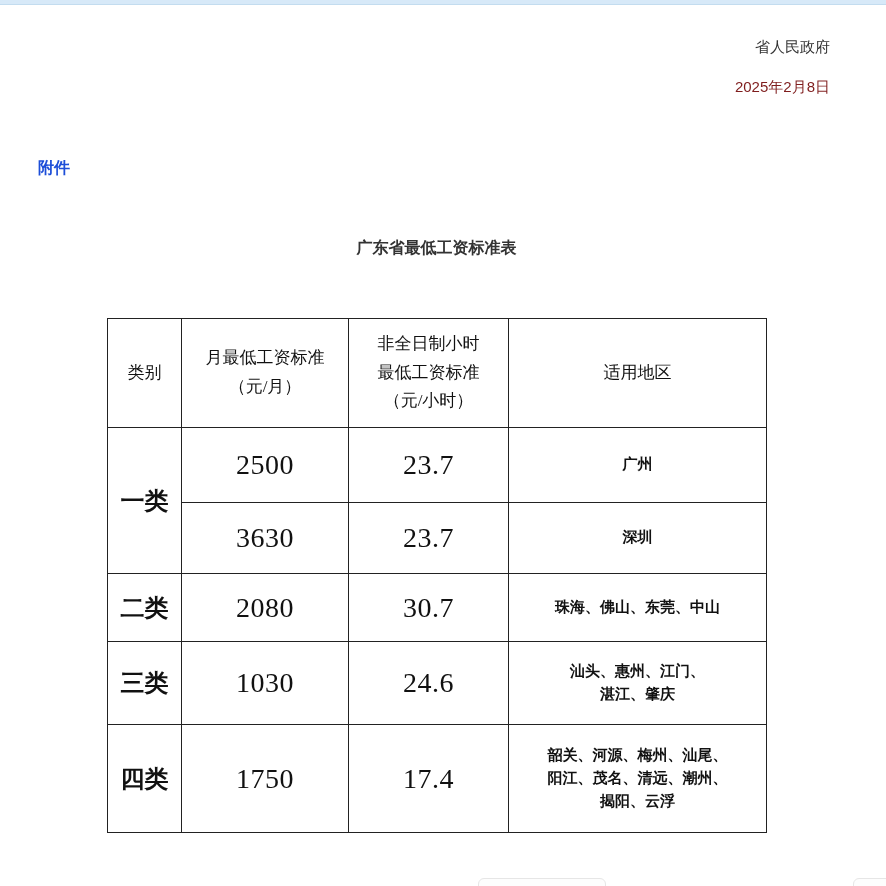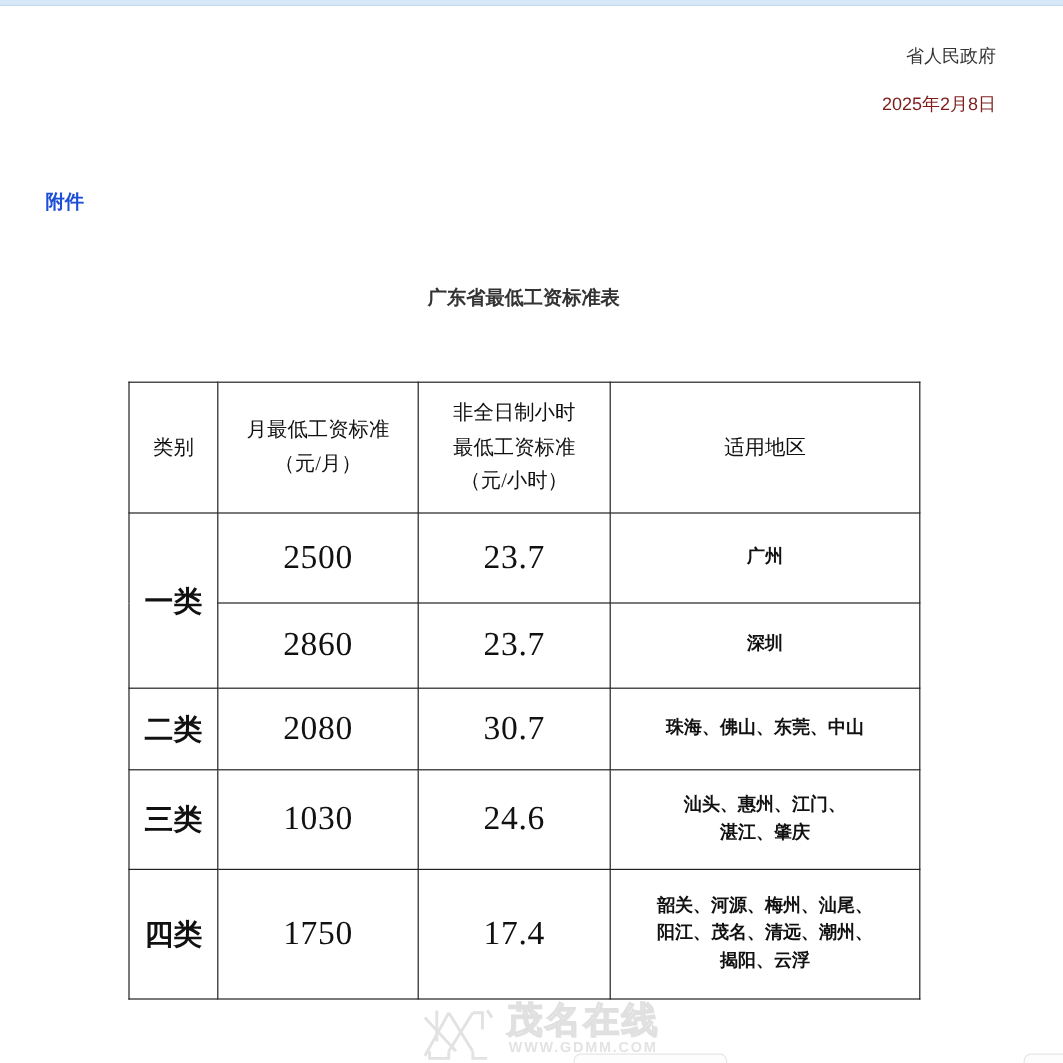--- a/index.html
+++ b/index.html
@@ -78,21 +78,21 @@
       </tr>
     </thead>
     <tbody>
       <tr class="row-1">
         <td class="cat" rowspan="2">一类</td>
         <td class="num">2500</td>
         <td class="num">23.7</td>
         <td class="reg">广州</td>
       </tr>
       <tr class="row-2">
-        <td class="num">2860</td>
+        <td class="num">3630</td>
         <td class="num">23.7</td>
         <td class="reg">深圳</td>
       </tr>
       <tr class="row-3">
         <td class="cat">二类</td>
         <td class="num">2080</td>
         <td class="num">30.7</td>
         <td class="reg">珠海、佛山、东莞、中山</td>
       </tr>
       <tr class="row-4">
@@ -106,36 +106,17 @@
         <td class="cat">四类</td>
         <td class="num">1750</td>
         <td class="num">17.4</td>
         <td class="reg pre">韶关、河源、梅州、汕尾、
 阳江、茂名、清远、潮州、
 揭阳、云浮</td>
       </tr>
     </tbody>
   </table>
 
-  <div class="watermark">
-    <svg class="wm-logo" width="62" height="48" viewBox="0 0 62 48">
-      <g fill="none" stroke="#e2e2e2" stroke-width="2.4">
-        <path d="M4 42 L24 6"></path>
-        <path d="M4 10 L30 38"></path>
-        <path d="M14 4 L14 30"></path>
-        <path d="M24 6 L44 38"></path>
-        <path d="M44 6 L24 38"></path>
-        <path d="M24 38 L24 44 L8 44 L8 38"></path>
-        <path d="M44 6 L52 6 L52 20"></path>
-        <path d="M44 38 L44 44 L56 44"></path>
-        <path d="M56 4 L60 10"></path>
-      </g>
-    </svg>
-    <div class="wm-text">
-      <div class="wm-name">茂名在线</div>
-      <div class="wm-url">WWW.GDMM.COM</div>
-    </div>
-  </div>
 
   <div class="cut-btn cut-btn-a"></div>
   <div class="cut-btn cut-btn-b"></div>
 
 </div>
 
 </body></html>

